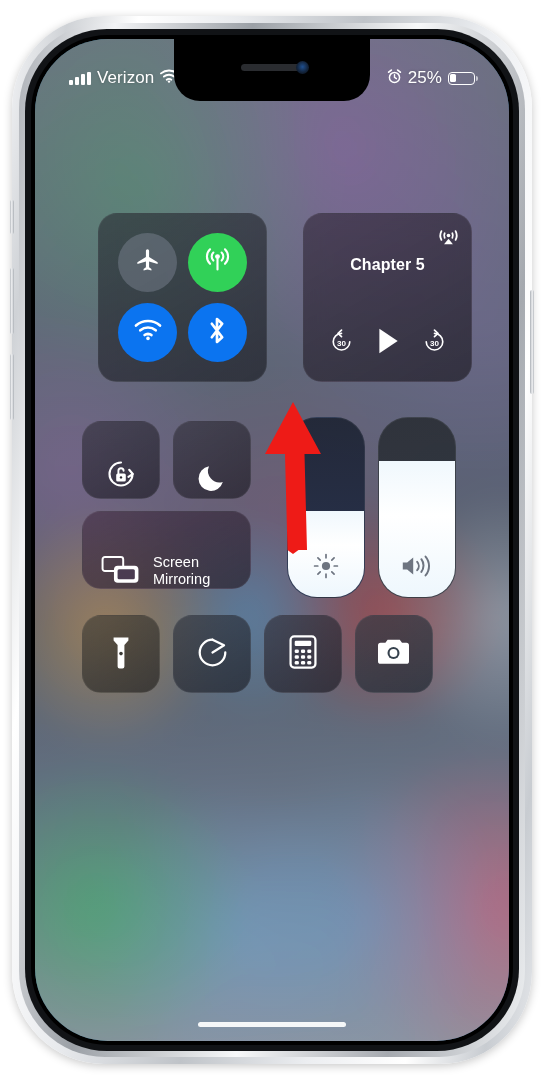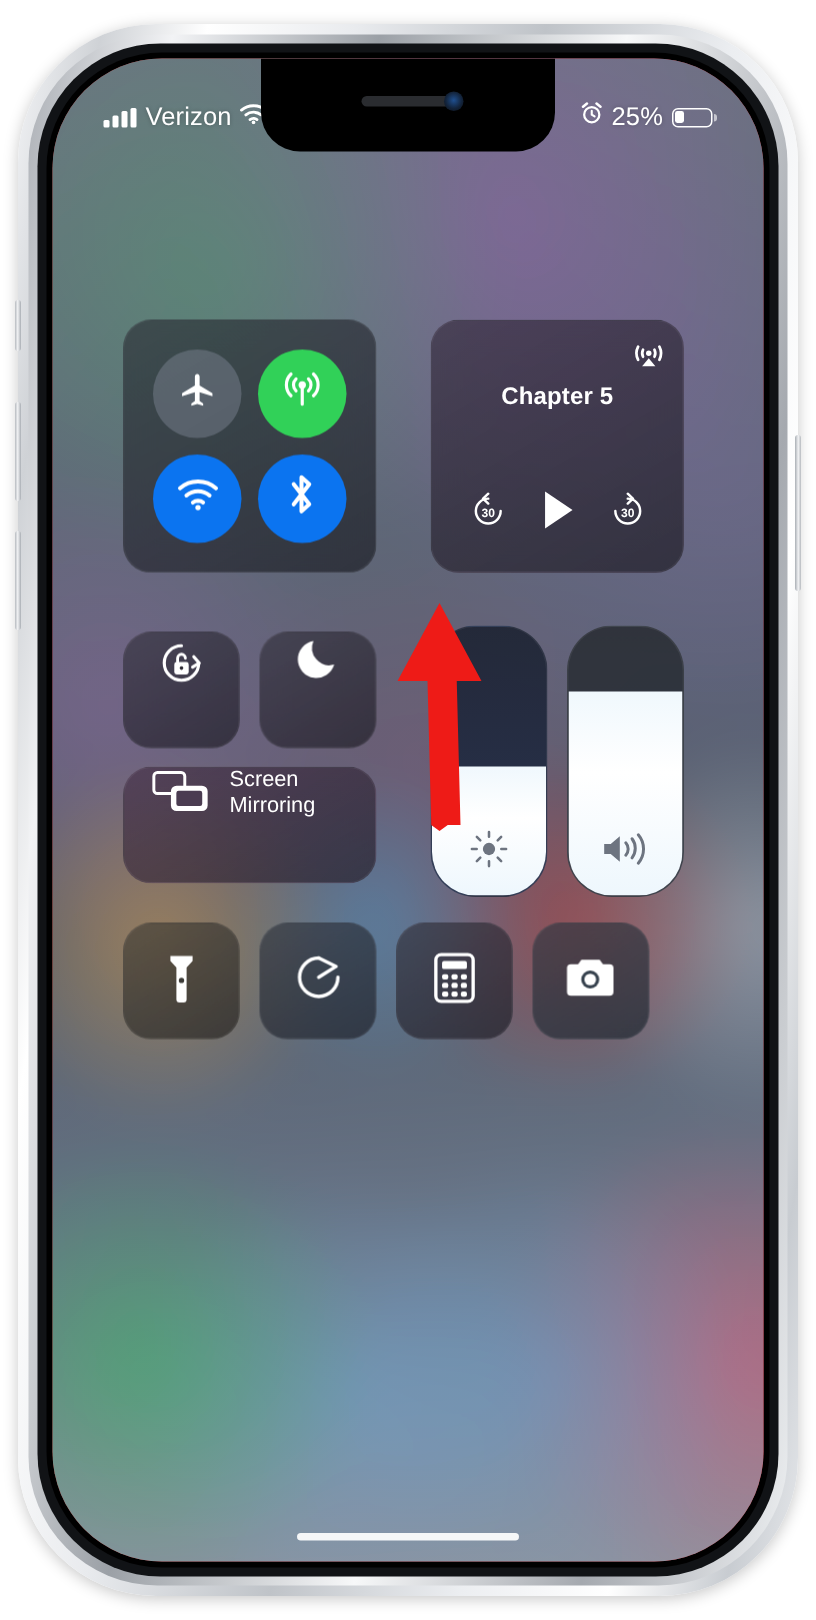--- a/index.html
+++ b/index.html
@@ -46,21 +46,21 @@
   .btn-voldn  { left: 10px; top: 354px; height: 66px; }
   .btn-power  { right: 10px; top: 290px; width: 4px; height: 104px; border-radius: 3px;
     background: linear-gradient(90deg,#a9aeb4,#f1f2f4 55%,#b6babf); position: absolute; }
 
   
   .screen {
     position: absolute; left: 35px; top: 39px;
     width: 474px; height: 1002px;
     border-radius: 73px;
     overflow: hidden;
-    background: #b91c1c;
+    background: #0c4a6e;
   }
   
   .wallpaper {
     position: absolute; inset: -40px;
     background:
       radial-gradient(circle at 20% 58%, rgba(236,176,92,.55) 0, rgba(236,176,92,0) 16%),
       radial-gradient(circle at 46% 57%, rgba(104,170,214,.55) 0, rgba(104,170,214,0) 15%),
       radial-gradient(circle at 70% 57%, rgba(214,72,68,.55) 0, rgba(214,72,68,0) 16%),
       radial-gradient(circle at 92% 57%, rgba(205,212,222,.6) 0, rgba(205,212,222,0) 16%),
       radial-gradient(circle at 18% 84%, rgba(74,190,116,.62) 0, rgba(74,190,116,0) 15%),
@@ -121,20 +121,21 @@
 
   
   .cc { position: absolute; left: 0; top: 0; width: 100%; height: 100%; z-index: 20; }
 
   .module {
     position: absolute;
     border-radius: 19px;
     background: linear-gradient(150deg, rgba(40,42,50,.60), rgba(30,32,40,.70));
     backdrop-filter: blur(10px);
     border: .5px solid rgba(255,255,255,.05);
+    margin-left: 16px;
   }
 
   
   #mod-connect { left: 47px; top: 174px; width: 169px; height: 169px; }
   .conn-grid {
     width: 100%; height: 100%;
     display: grid; grid-template-columns: 1fr 1fr; grid-template-rows: 1fr 1fr;
     place-items: center; padding: 14px;
   }
   .toggle {
@@ -156,21 +157,21 @@
     color:#f2f2f4; font-size:16px; font-weight:400; padding:0 8px;
     white-space:nowrap; overflow:hidden; }
   .media-ctrls { position:absolute; left:0; right:0; bottom:22px;
     display:flex; align-items:center; justify-content:space-around; padding:0 14px; }
 
   
   .tile {
     position: absolute; border-radius: 19px;
     background: linear-gradient(150deg, rgba(46,44,54,.58), rgba(32,30,40,.70));
     backdrop-filter: blur(10px);
-    display: flex; align-items: flex-start; justify-content: center;
+    display: flex; align-items: flex-end; justify-content: center;
     color: #fff;
     border: .5px solid rgba(255,255,255,.05);
   }
   #tile-rotation { left: 47px; top: 382px; width: 78px; height: 78px; }
   #tile-dnd      { left: 138px; top: 382px; width: 78px; height: 78px; }
   #tile-mirror   { left: 47px; top: 472px; width: 169px; height: 78px;
     justify-content: flex-start; padding-left: 18px; gap: 14px;
     background: linear-gradient(150deg, rgba(66,44,68,.62), rgba(40,34,46,.72)); }
   .mirror-label { font-size: 14.5px; line-height: 17px; color:#fff; font-weight:400; }
 

